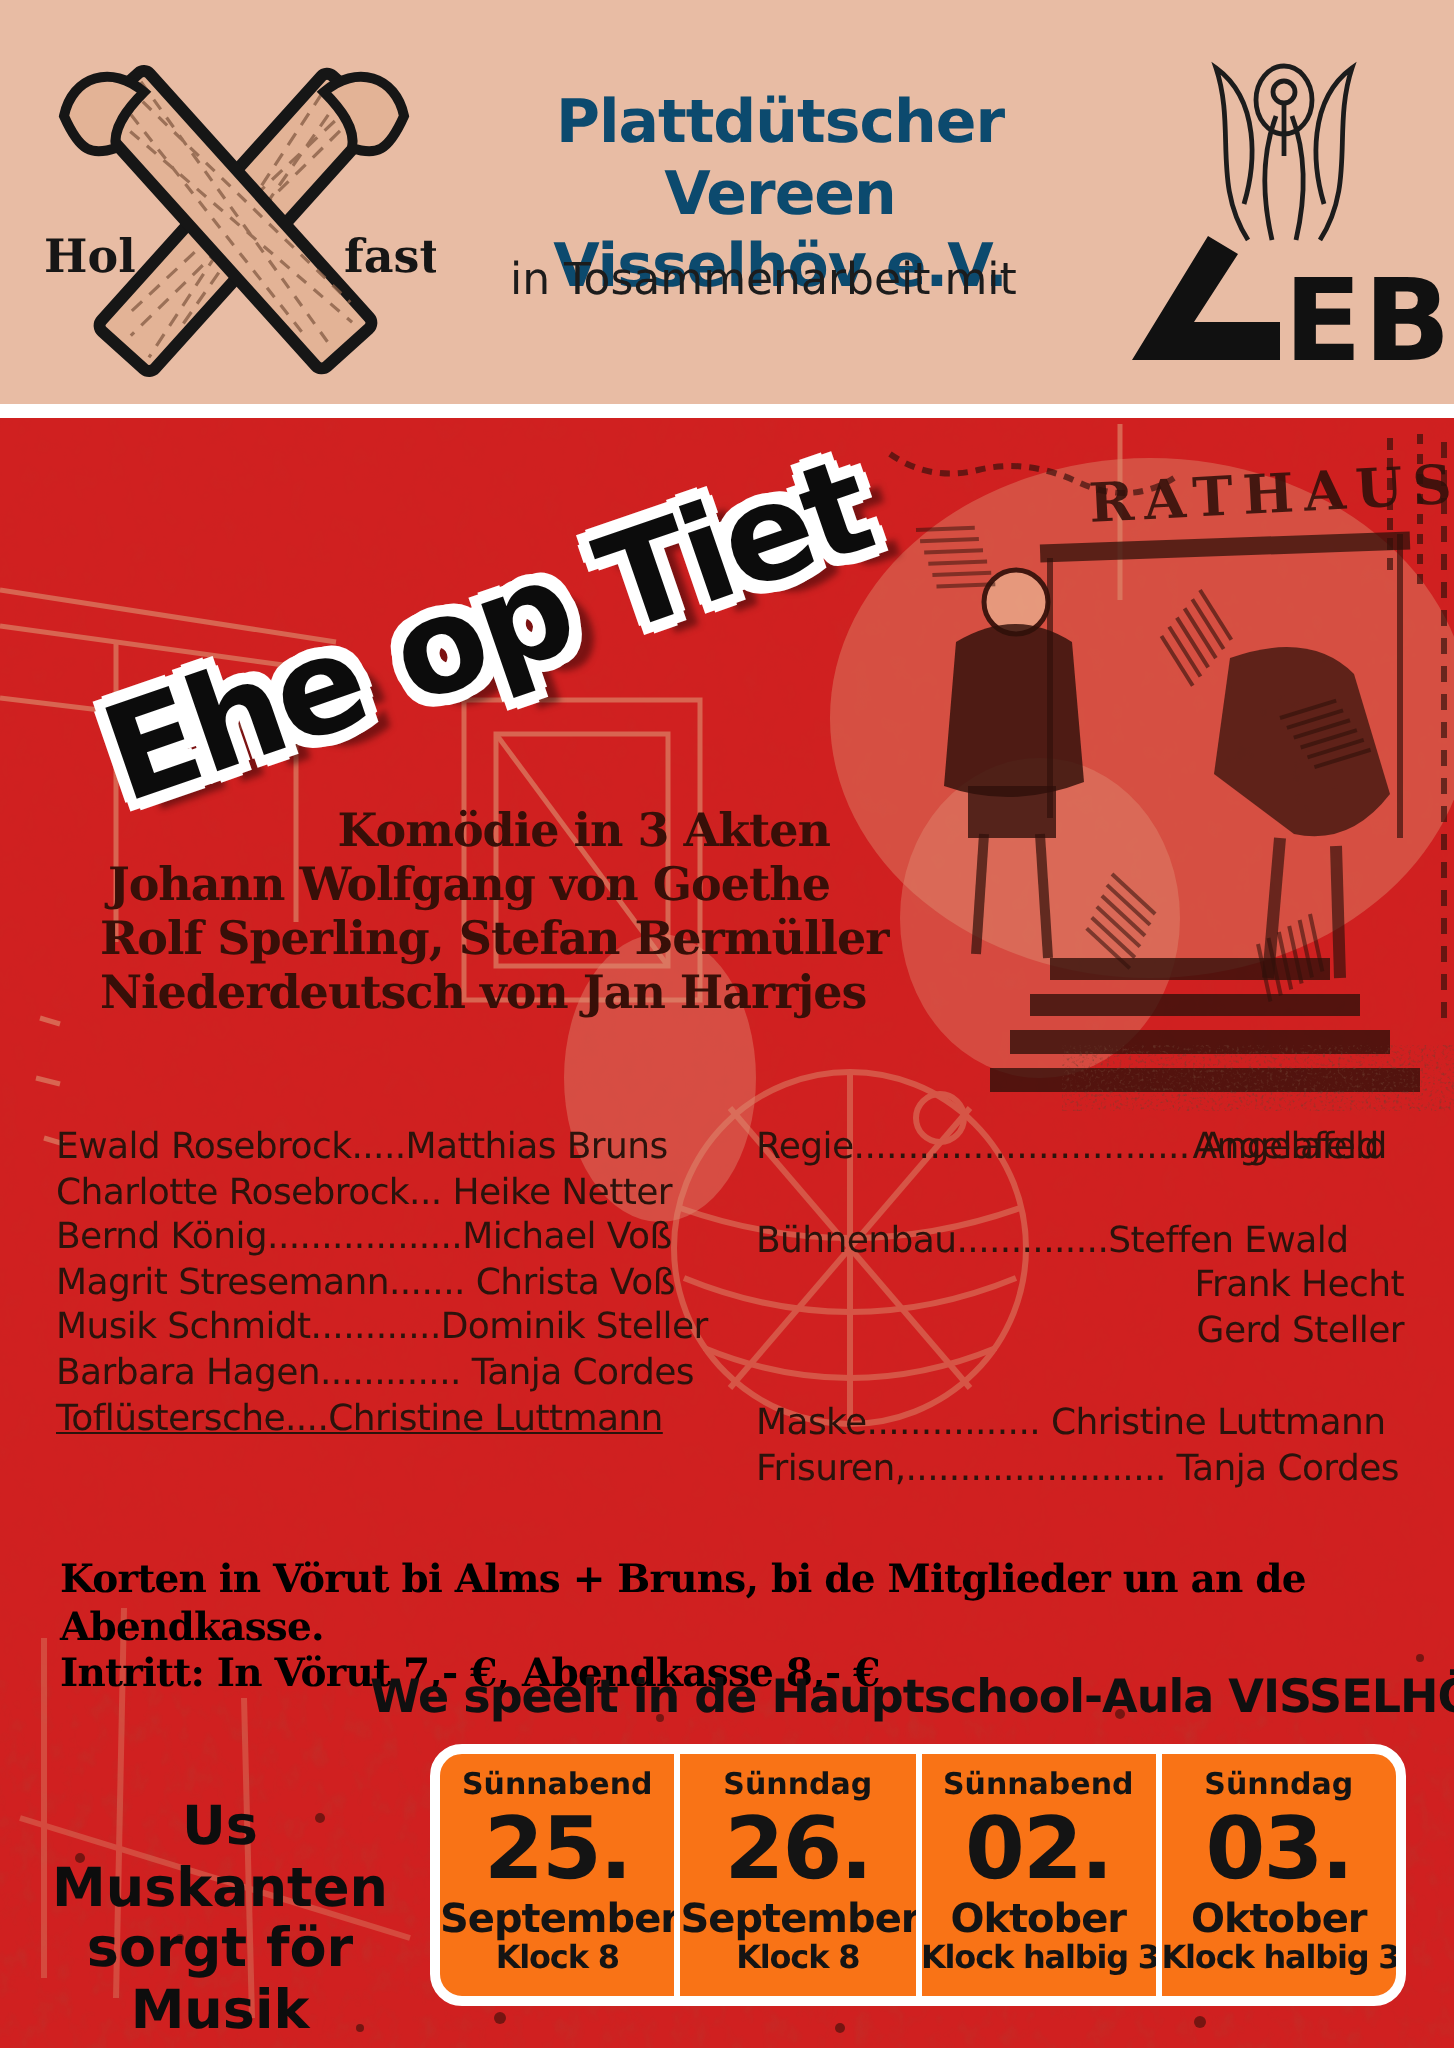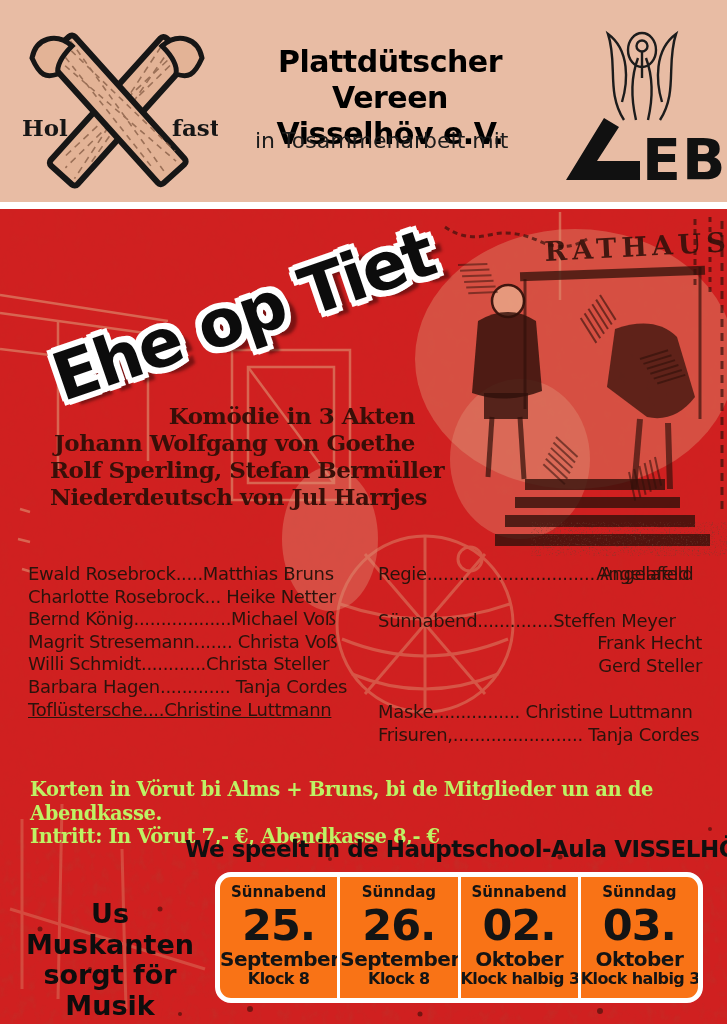--- a/index.html
+++ b/index.html
@@ -3,21 +3,21 @@
 <meta charset="utf-8">
 <style>
   html,body{margin:0;padding:0;background:#fff;}
   .page{position:relative;width:727px;height:1024px;background:#ffffff;overflow:hidden;
         font-family:"DejaVu Sans",sans-serif;}
   .abs{position:absolute;}
 
   
   .header{position:absolute;left:0;top:0;width:727px;height:202px;background:#e8bca4;}
   .org-name{position:absolute;left:225px;top:44px;width:330px;text-align:center;
-            font-weight:bold;font-size:30px;line-height:36px;letter-spacing:-0.5px;color:#000000;}
+            font-weight:bold;font-size:30px;line-height:36px;letter-spacing:-0.5px;color:#0c4a6e;}
   .coop{position:absolute;left:255px;top:128px;width:295px;
         font-weight:500;font-size:22px;color:#1c1c1c;}
 
   
   .poster-area{position:absolute;left:0;top:209px;width:727px;height:815px;background:#d02020;overflow:hidden;}
   .sketch{position:absolute;left:0;top:0;width:727px;height:815px;}
 
   .title{position:absolute;left:8px;top:50px;width:470px;height:112px;
          display:flex;align-items:center;justify-content:center;
          transform:rotate(-19deg);
@@ -35,21 +35,21 @@
   .prompter{text-decoration:underline;}
 
   .crew{position:absolute;left:378px;top:354px;width:324px;
         font-size:18px;line-height:22.6px;letter-spacing:-0.3px;color:#2b130c;white-space:nowrap;}
   .crew .gap1{margin-top:24px;}
   .crew .right{text-align:right;}
   .overlap{text-shadow:-4px 0 0 #2b130c;}
 
   .tickets{position:absolute;left:30px;top:569px;width:690px;
            font-family:"DejaVu Serif",serif;font-weight:bold;font-size:19.5px;line-height:23.5px;
-           letter-spacing:-0.4px;color:#bef264;}
+           letter-spacing:-0.4px;color:#000000;}
 
   .venue{position:absolute;left:185px;top:627px;width:530px;text-align:center;
          font-weight:bold;font-size:23px;letter-spacing:-0.5px;color:#101010;white-space:nowrap;}
 
   .music{position:absolute;left:12px;top:690px;width:196px;text-align:center;
          font-weight:bold;font-size:27px;line-height:30.5px;color:#0d0d0d;}
 
   .show-panel{position:absolute;left:215px;top:663px;width:488px;height:131px;
               background:#f97316;border:5px solid #fff;border-radius:16px;
               box-sizing:border-box;display:flex;}
@@ -228,36 +228,36 @@
           <circle cx="660" cy="690" r="2"></circle>
       </g>
     </svg>
 
     <div class="title">Ehe op Tiet</div>
 
     <div class="subtitle">
       <div>Komödie in 3 Akten</div>
       <div>Johann Wolfgang von Goethe</div>
       <div>Rolf Sperling, Stefan Bermüller</div>
-      <div>Niederdeutsch von Jul Harrjes</div>
+      <div>Niederdeutsch von Jan Harrjes</div>
     </div>
 
     <div class="cast">
       <div>Ewald Rosebrock.....Matthias Bruns</div>
       <div>Charlotte Rosebrock... Heike Netter</div>
       <div>Bernd König..................Michael Voß</div>
       <div>Magrit Stresemann....... Christa Voß</div>
-      <div>Willi Schmidt............Christa Steller</div>
+      <div>Musik Schmidt............Dominik Steller</div>
       <div>Barbara Hagen............. Tanja Cordes</div>
       <div class="prompter">Toflüstersche....Christine Luttmann</div>
     </div>
 
     <div class="crew">
       <div><span>Regie...............................</span><span class="overlap"> Angelafeld</span></div>
-      <div class="gap1">Sünnabend..............Steffen Meyer</div>
+      <div class="gap1">Bühnenbau..............Steffen Ewald</div>
       <div class="right">Frank Hecht</div>
       <div class="right">Gerd Steller</div>
       <div class="gap1">Maske................ Christine Luttmann</div>
       <div>Frisuren,........................ Tanja Cordes</div>
     </div>
 
     <div class="tickets">
       <div>Korten in Vörut bi Alms + Bruns, bi de Mitglieder un an de Abendkasse.</div>
       <div>Intritt: In Vörut 7,- €, Abendkasse 8,- €</div>
     </div>

